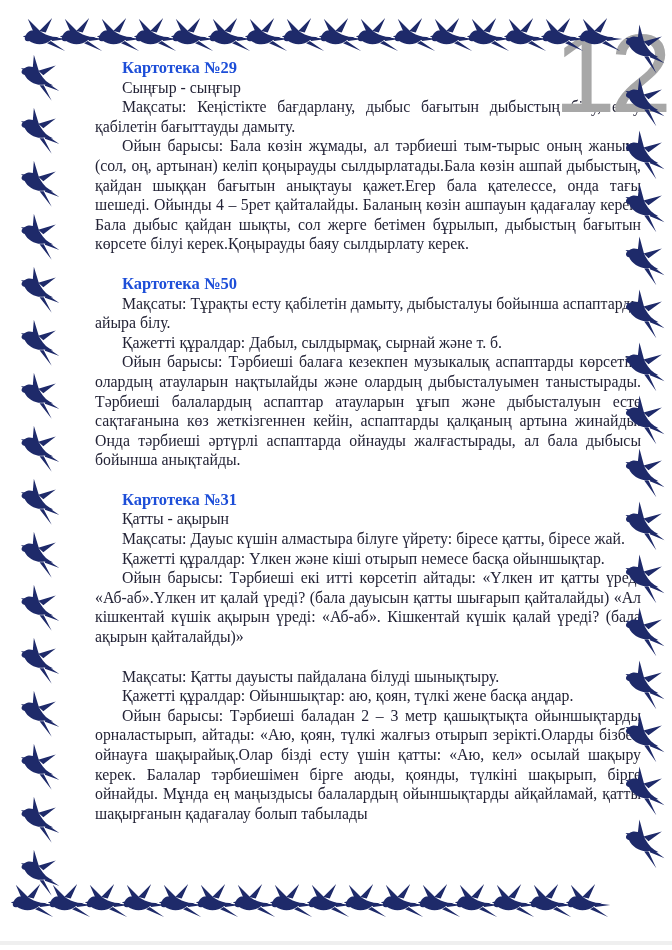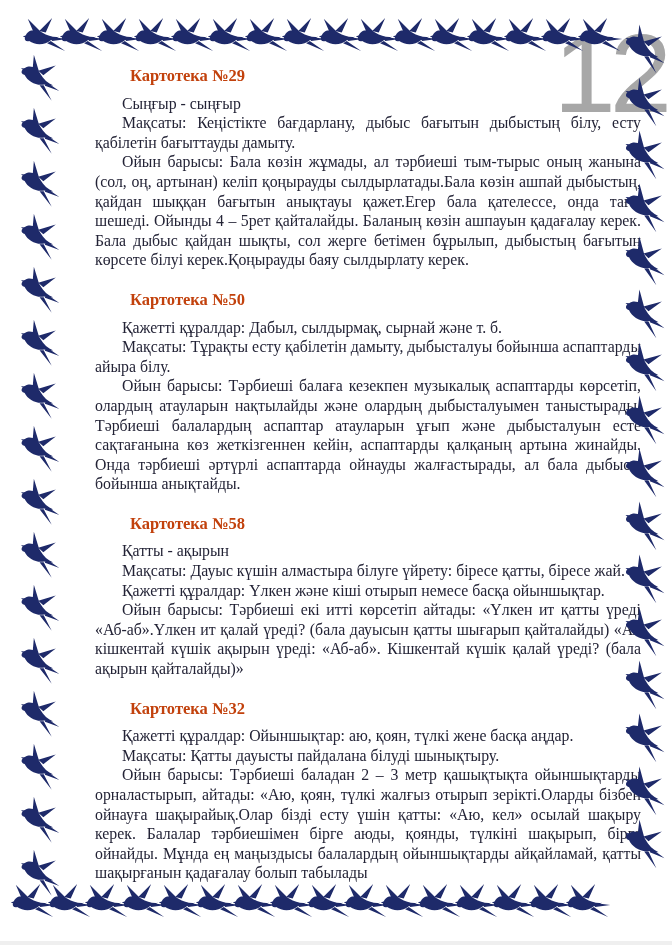--- a/index.html
+++ b/index.html
@@ -29,23 +29,23 @@
     color:#a7a7a7;z-index:2;letter-spacing:-6px;text-align:center;
   }
   
   .content{
     position:absolute;top:58px;left:95px;width:546px;z-index:1;
     color:#232336;font-size:15.8px;line-height:19.6px;
   }
   .section{margin:0;}
   .section + .section{margin-top:20px;}
   .section h2{
-    margin:8px;padding:0;
+    margin:0;padding:0;
     font-size:16.5px;line-height:19.6px;font-weight:bold;
-    color:#c2410c;text-indent:27px;
+    color:#1d4ed8;text-indent:27px;
   }
   .section p{
     margin:0;padding:0;
     text-indent:27px;text-align:justify;
   }
   .scan-strip{position:absolute;left:0;right:0;top:941px;height:4px;background:#efefef;z-index:0;}
 </style>
 </head>
 <body>
 
@@ -272,34 +272,33 @@
 
     <div class="section">
       <h2>Картотека №29</h2>
       <p>Сыңғыр - сыңғыр</p>
       <p>Мақсаты: Кеңістікте бағдарлану, дыбыс бағытын дыбыстың білу, есту қабілетін бағыттауды дамыту.</p>
       <p>Ойын барысы: Бала көзін жұмады, ал тәрбиеші тым-тырыс оның жанына (сол, оң, артынан) келіп қоңырауды сылдырлатады.Бала көзін ашпай дыбыстың, қайдан шыққан бағытын анықтауы қажет.Егер бала қателессе, онда тағы шешеді. Ойынды 4 – 5рет қайталайды. Баланың көзін ашпауын қадағалау керек. Бала дыбыс қайдан шықты, сол жерге бетімен бұрылып, дыбыстың бағытын көрсете білуі керек.Қоңырауды баяу сылдырлату керек.</p>
     </div>
 
     <div class="section">
       <h2>Картотека №50</h2>
+      <p>Мақсаты: Тұрақты есту қабілетін дамыту, дыбысталуы бойынша аспаптарды айыра білу.</p>
       <p>Қажетті құралдар: Дабыл, сылдырмақ, сырнай және т. б.</p>
-      <p>Мақсаты: Тұрақты есту қабілетін дамыту, дыбысталуы бойынша аспаптарды айыра білу.</p>
       <p>Ойын барысы: Тәрбиеші балаға кезекпен музыкалық аспаптарды көрсетіп, олардың атауларын нақтылайды және олардың дыбысталуымен таныстырады. Тәрбиеші балалардың аспаптар атауларын ұғып және дыбысталуын есте сақтағанына көз жеткізгеннен кейін, аспаптарды қалқаның артына жинайды. Онда тәрбиеші әртүрлі аспаптарда ойнауды жалғастырады, ал бала дыбысы бойынша анықтайды.</p>
     </div>
 
     <div class="section">
-      <h2>Картотека №58</h2>
+      <h2>Картотека №31</h2>
       <p>Қатты - ақырын</p>
       <p>Мақсаты: Дауыс күшін алмастыра білуге үйрету: біресе қатты, біресе жай.</p>
       <p>Қажетті құралдар: Үлкен және кіші отырып немесе басқа ойыншықтар.</p>
       <p>Ойын барысы: Тәрбиеші екі итті көрсетіп айтады: «Үлкен ит қатты үреді «Аб-аб».Үлкен ит қалай үреді? (бала дауысын қатты шығарып қайталайды) «Ал кішкентай күшік ақырын үреді: «Аб-аб». Кішкентай күшік қалай үреді? (бала ақырын қайталайды)»</p>
     </div>
 
     <div class="section">
-      <h2>Картотека №32</h2>
+      <p>Мақсаты: Қатты дауысты пайдалана білуді шынықтыру.</p>
       <p>Қажетті құралдар: Ойыншықтар: аю, қоян, түлкі жене басқа аңдар.</p>
-      <p>Мақсаты: Қатты дауысты пайдалана білуді шынықтыру.</p>
       <p>Ойын барысы: Тәрбиеші баладан 2 – 3 метр қашықтықта ойыншықтарды орналастырып, айтады: «Аю, қоян, түлкі жалғыз отырып зерікті.Оларды бізбен ойнауға шақырайық.Олар бізді есту үшін қатты: «Аю, кел» осылай шақыру керек. Балалар тәрбиешімен бірге аюды, қоянды, түлкіні шақырып, бірге ойнайды. Мұнда ең маңыздысы балалардың ойыншықтарды айқайламай, қатты шақырғанын қадағалау болып табылады</p>
     </div>
 
   </div>
 </div>
 
 </body></html>

